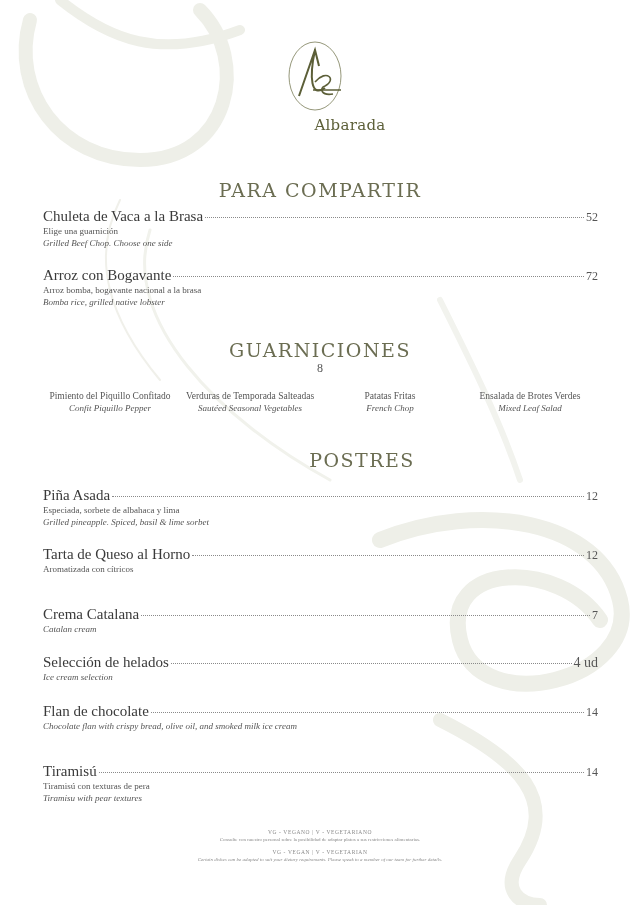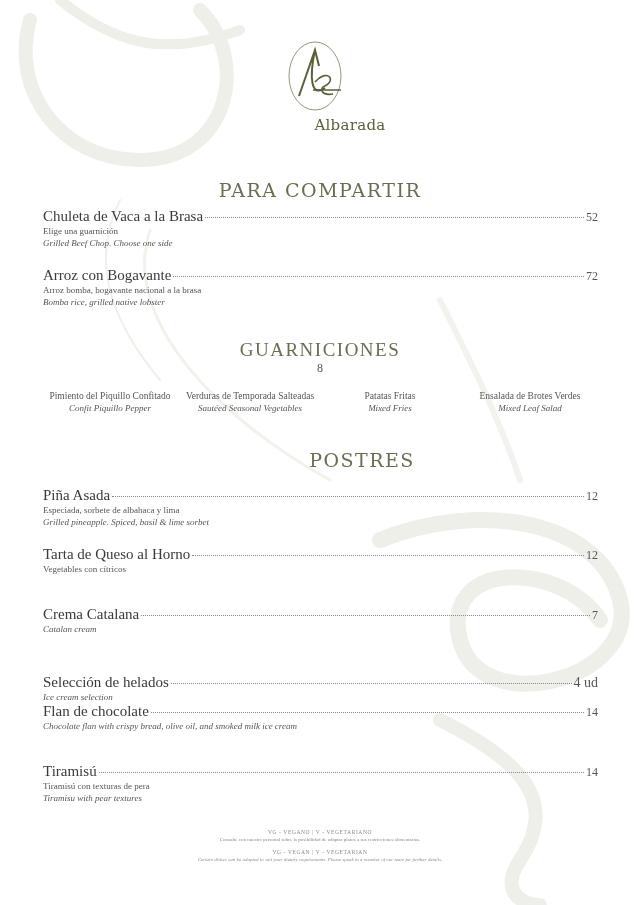--- a/index.html
+++ b/index.html
@@ -76,35 +76,35 @@
   <div class="item" style="top:267px;">
     <div class="item-row">
       <span class="item-name">Arroz con Bogavante</span>
       <span class="dots"></span>
       <span class="item-price">72</span>
     </div>
     <div class="item-desc">Arroz bomba, bogavante nacional a la brasa</div>
     <div class="item-en">Bomba rice, grilled native lobster</div>
   </div>
 
-  <div class="section-title" style="top:339px;font-family:Liberation Serif, serif;">GUARNICIONES</div>
+  <div class="section-title" style="top:339px;">GUARNICIONES</div>
   <div class="section-price" style="top:361px;">8</div>
 
   <div class="sides">
     <div class="side">
       <div class="side-es">Pimiento del Piquillo Confitado</div>
       <div class="side-en">Confit Piquillo Pepper</div>
     </div>
     <div class="side">
       <div class="side-es">Verduras de Temporada Salteadas</div>
       <div class="side-en">Sautéed Seasonal Vegetables</div>
     </div>
     <div class="side">
       <div class="side-es">Patatas Fritas</div>
-      <div class="side-en">Mixed Fries</div>
+      <div class="side-en">French Chop</div>
     </div>
     <div class="side">
       <div class="side-es">Ensalada de Brotes Verdes</div>
       <div class="side-en">Mixed Leaf Salad</div>
     </div>
   </div>
 
   <div class="section-title" style="top:449px;padding-left:42px;">POSTRES</div>
 
   <div class="item" style="top:487px;">
@@ -116,33 +116,33 @@
     <div class="item-desc">Especiada, sorbete de albahaca y lima</div>
     <div class="item-en">Grilled pineapple. Spiced, basil &amp; lime sorbet</div>
   </div>
 
   <div class="item" style="top:546px;">
     <div class="item-row">
       <span class="item-name">Tarta de Queso al Horno</span>
       <span class="dots"></span>
       <span class="item-price">12</span>
     </div>
-    <div class="item-desc">Vegetables con cítricos</div>
+    <div class="item-desc">Aromatizada con cítricos</div>
   </div>
 
   <div class="item" style="top:606px;">
     <div class="item-row">
       <span class="item-name">Crema Catalana</span>
       <span class="dots"></span>
       <span class="item-price">7</span>
     </div>
     <div class="item-en">Catalan cream</div>
   </div>
 
-  <div class="item" style="top:654px;margin-top:20px;">
+  <div class="item" style="top:654px;">
     <div class="item-row">
       <span class="item-name">Selección de helados</span>
       <span class="dots"></span>
       <span class="item-price" style="font-size:14px;">4 ud</span>
     </div>
     <div class="item-en">Ice cream selection</div>
   </div>
 
   <div class="item" style="top:703px;">
     <div class="item-row">

